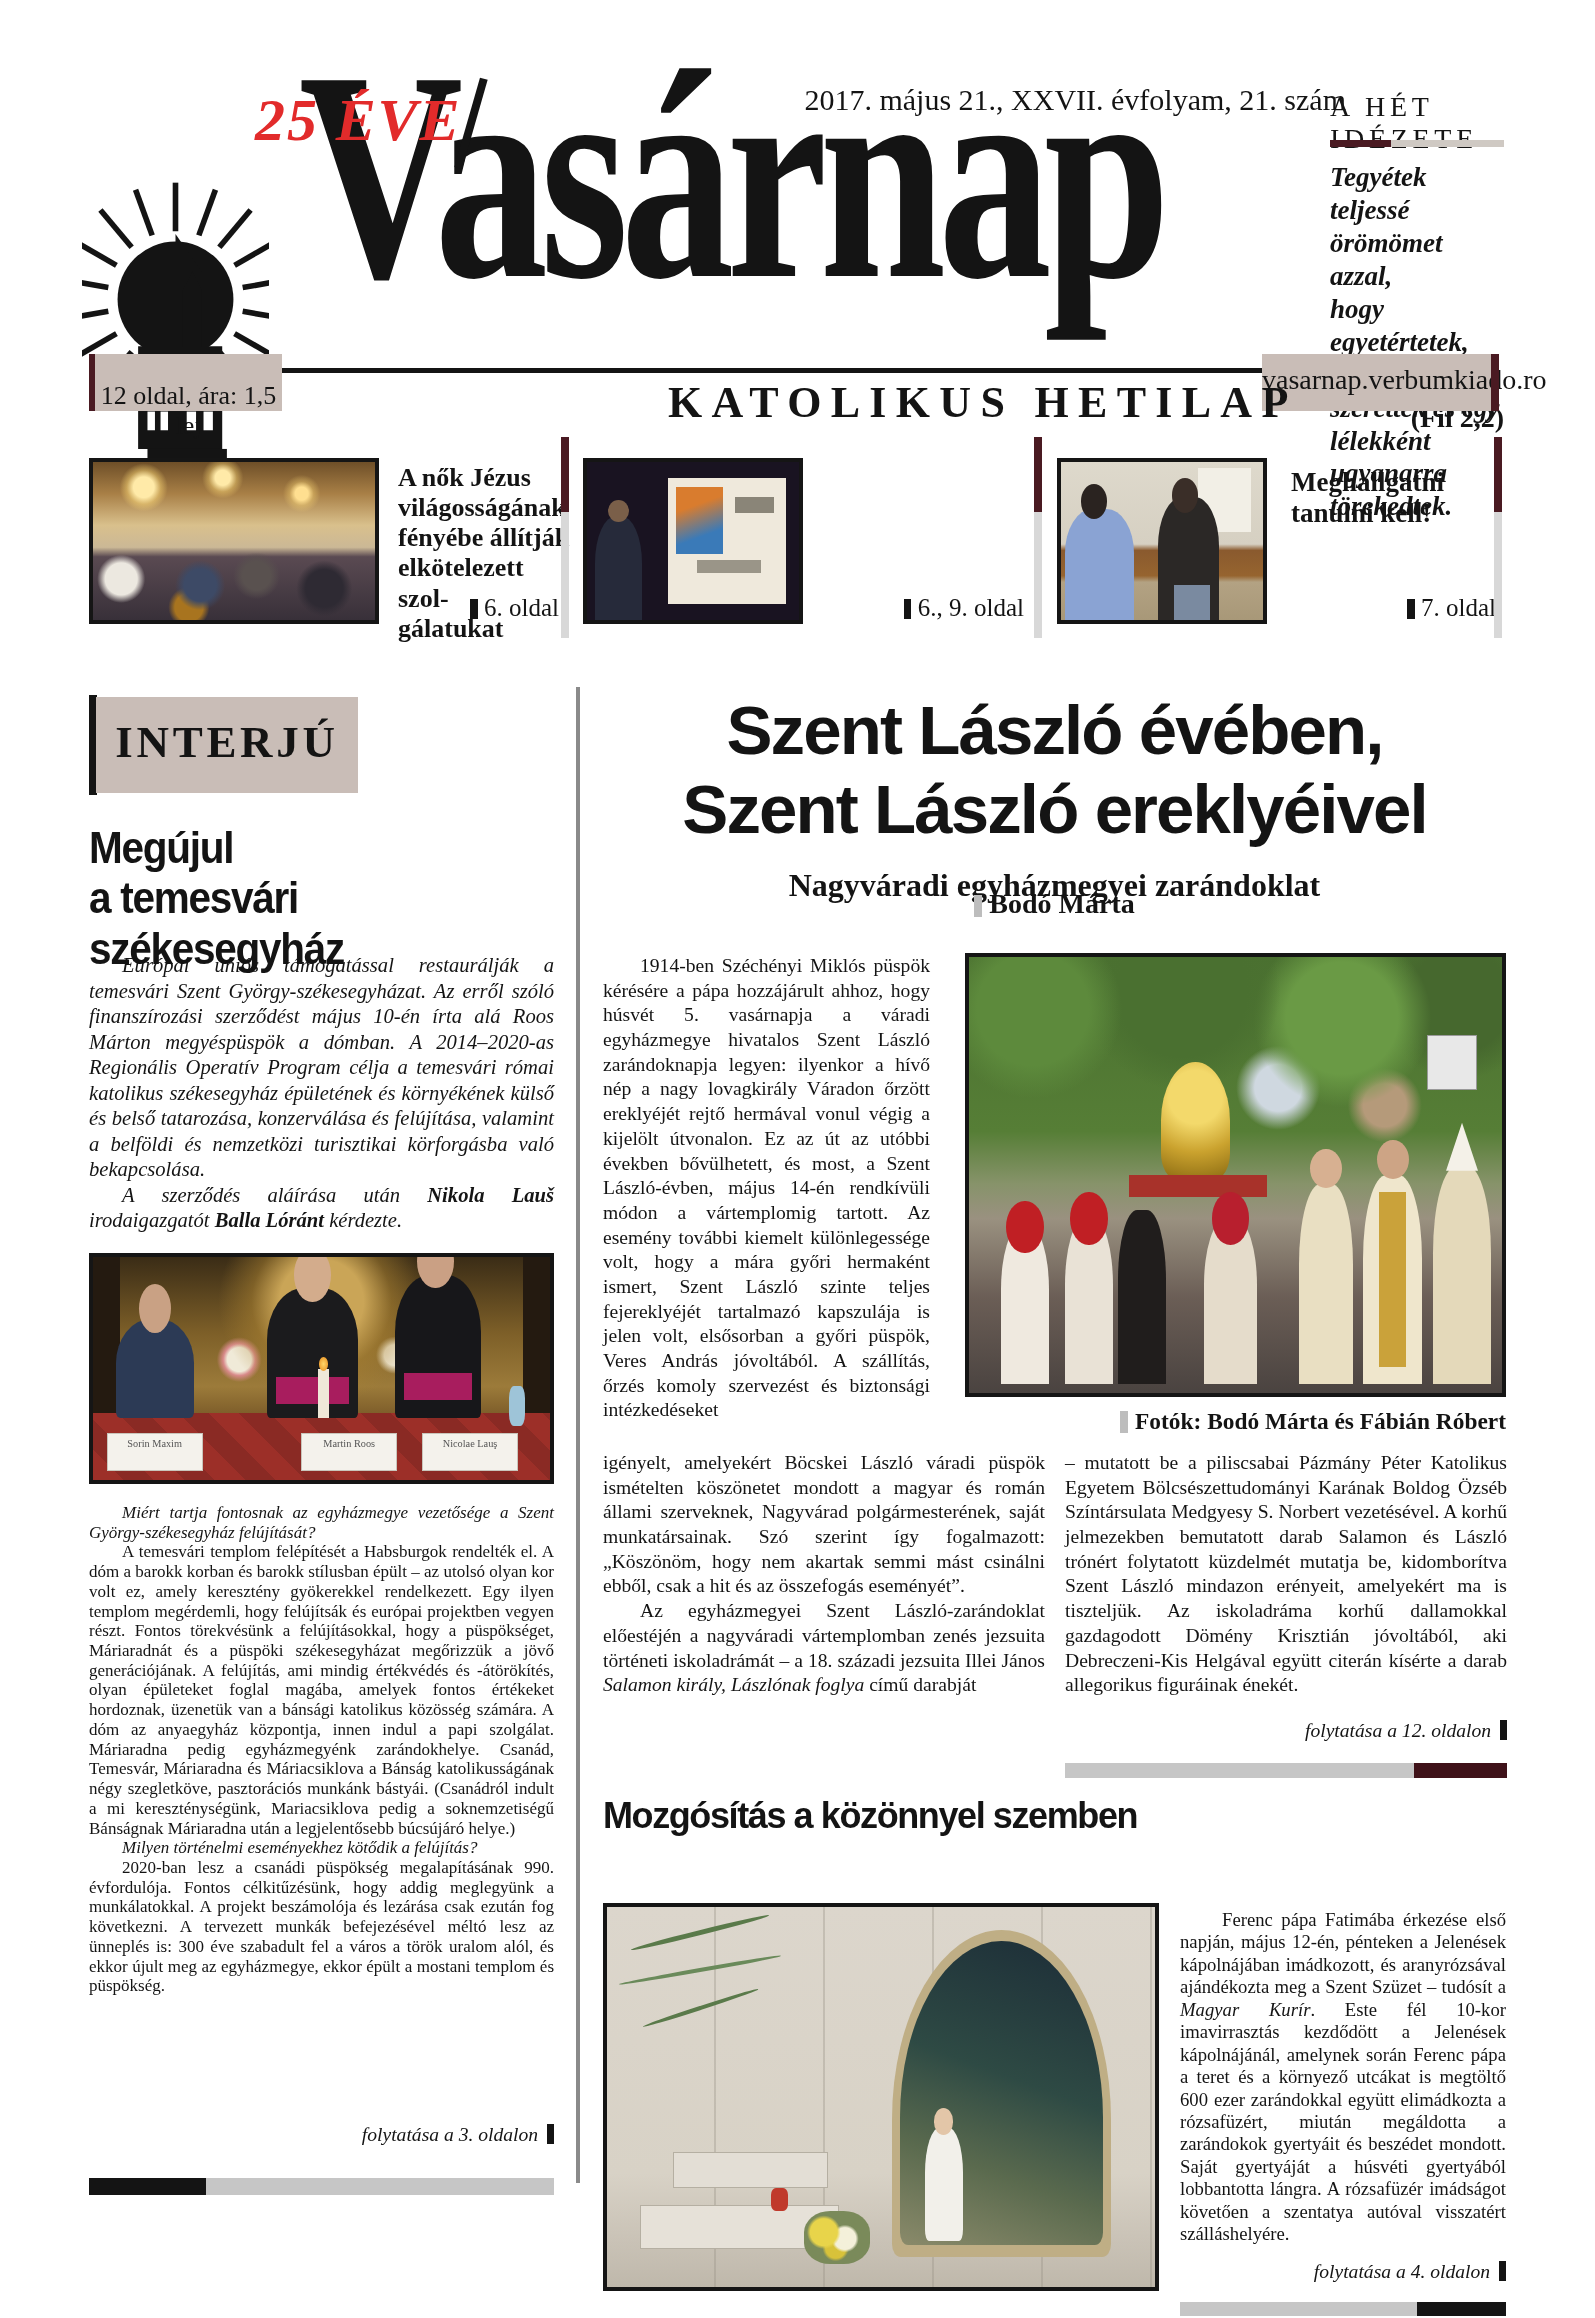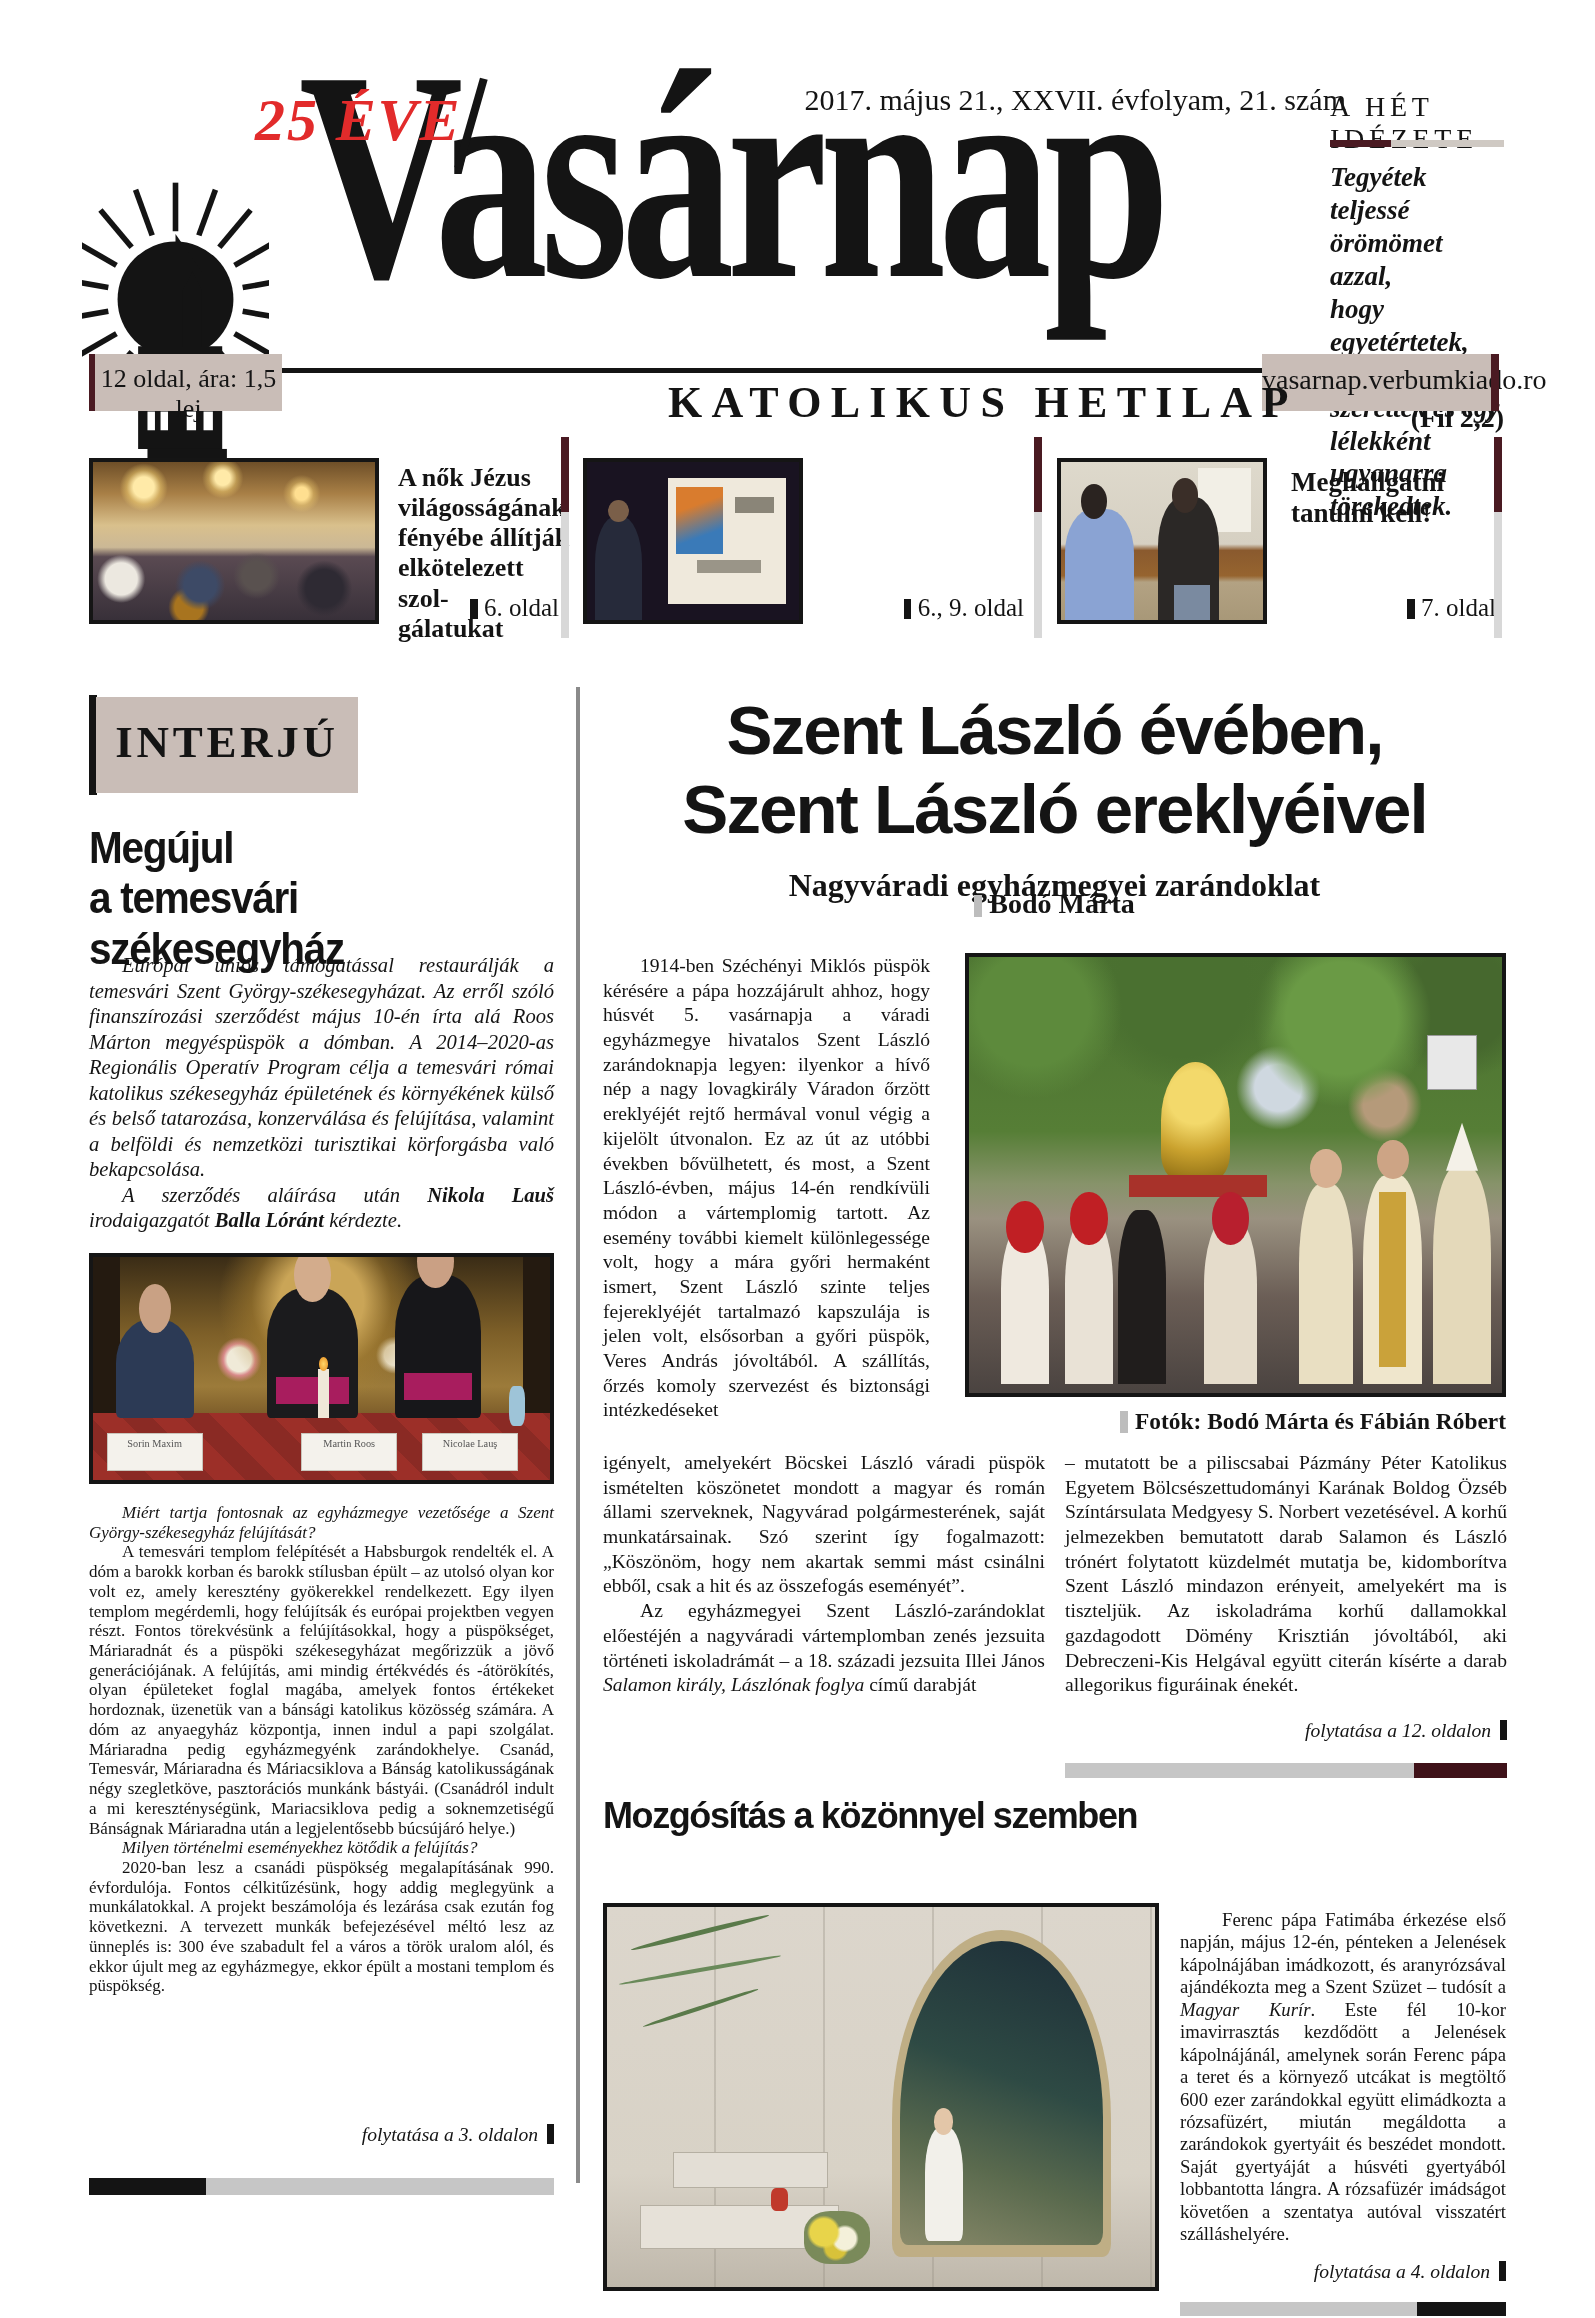--- a/index.html
+++ b/index.html
@@ -79,21 +79,21 @@
 örömömet azzal,
 hogy egyetértetek,
 ugyanúgy
 szerettek és egy
 lélekként ugyanarra
 törekedtek.</div>
   <div class="abs bold" style="left:1330px;top:402px;width:174px;font-size:28px;text-align:right;">(Fil 2,2)</div>
 
   <div class="abs" style="left:89px;top:354px;width:6.5px;height:57px;background:#4a1a22;"></div>
   <div class="abs" style="left:95px;top:354px;width:187px;height:57px;background:#c9bdb7;">
-    <div style="font-size:26px;text-align:center;padding-top:10px;">12 oldal, ára:  1,5 lej</div>
+    <div style="font-size:26px;text-align:center;padding-top:27px;">12 oldal, ára:  1,5 lej</div>
   </div>
   <div class="abs" style="left:1262px;top:354px;width:229px;height:57px;background:#c9bdb7;">
     <div style="font-size:28px;text-align:center;padding-top:10.3px;">vasarnap.verbumkiado.ro</div>
   </div>
   <div class="abs" style="left:1491px;top:354px;width:8.4px;height:57px;background:#4a1a22;"></div>
 
   <div class="photo" style="left:89px;top:458px;width:290px;height:166px;">
     <div class="abs" style="left:0;top:0;right:0;bottom:0;background:
       radial-gradient(circle at 18% 16%, #ffeaa8 0 10.3px, rgba(255,220,120,.45) 17px, transparent 24px),
       radial-gradient(circle at 46% 10%, #ffeaa8 0 7.5px, rgba(255,220,120,.4) 14px, transparent 20.6px),

